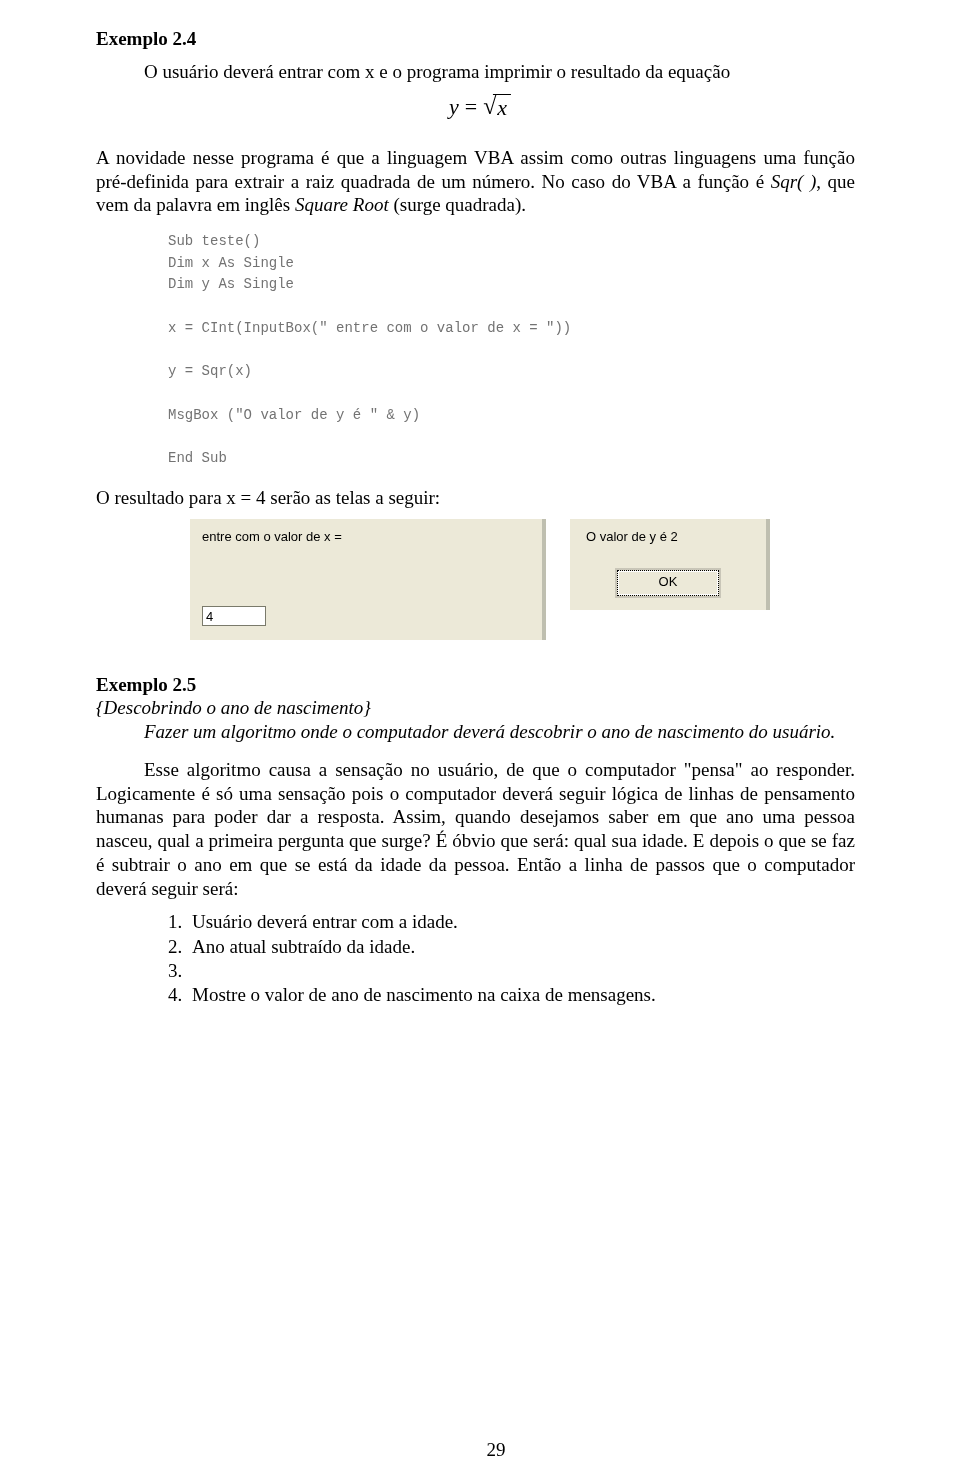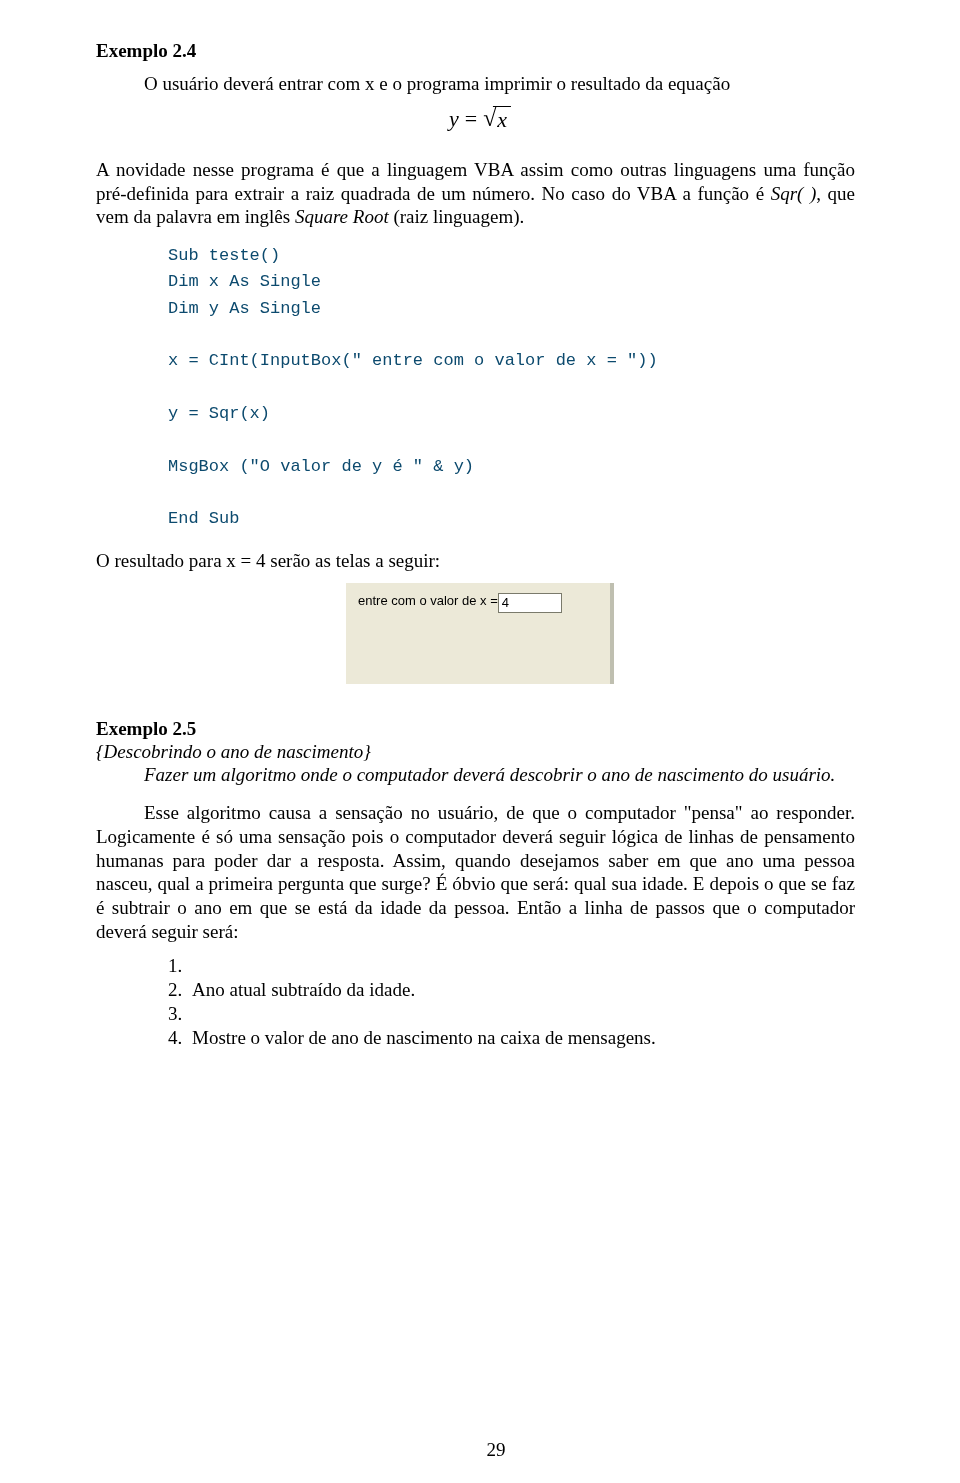--- a/index.html
+++ b/index.html
@@ -13,21 +13,21 @@
     width: 960px;
     min-height: 1483px;
     box-sizing: border-box;
     padding: 28px 96px 40px 96px;
     position: relative;
   }
   .bold { font-weight: normal; }
   .italic { font-style: italic; }
   .para { font-size: 19px; line-height: 1.25; margin: 0 9px 10px 0; }
   .just { text-align: justify; }
-  .heading { font-size: 19px; font-weight: bold; margin: 12px 0 10px 0; }
+  .heading { font-size: 19px; font-weight: bold; margin: 0 0 10px 0; }
   .indent { text-indent: 48px; }
   .eq-wrap { position: relative; height: 40px; margin: 2px 0 12px 0; }
   .eq {
     position: absolute;
     left: 50%;
     transform: translateX(-50%);
     font-family: "Times New Roman", serif;
     font-style: italic;
     font-size: 22px;
     display: flex;
@@ -37,44 +37,44 @@
   .sqrt { display: inline-flex; align-items: flex-start; }
   .radical { font-style: normal; font-size: 24px; line-height: 1; }
   .under-rad {
     border-top: 1.4px solid #000;
     padding: 0 4px;
     margin-left: -3px;
     font-style: italic;
   }
   .code-block {
     font-family: "Courier New", monospace;
-    font-size: 17px;
-    color: #0c4a6e;
+    font-size: 14px;
+    color: #737373;
     white-space: pre;
     margin: 14px 0 16px 72px;
     line-height: 1.55;
   }
   .shots-row {
     display: flex;
     justify-content: center;
     align-items: flex-start;
     gap: 24px;
     margin: 10px 0 34px 0;
   }
   .inputbox {
-    width: 268px;
+    width: 356px;
     background: #ece9d8;
     border-right: 4px solid #bfbfb0;
     box-sizing: border-box;
     font-family: Tahoma, Arial, sans-serif;
     font-size: 13px;
     color: #000;
     padding: 10px 12px 14px 12px;
     display: flex;
-    flex-direction: row;
+    flex-direction: column;
   }
   .inputbox .prompt { margin-bottom: 62px; }
   .inputbox input[type="text"] {
     width: 64px;
     height: 20px;
     font-family: Tahoma, Arial, sans-serif;
     font-size: 13px;
     padding: 1px 3px;
     border: 1px solid #7a7a6b;
     background: #fff;
@@ -141,21 +141,21 @@
       <span>y</span>
       <span style="font-style:normal;">=</span>
       <span class="sqrt">
         <span class="radical">√</span>
         <span class="under-rad">x</span>
       </span>
     </div>
   </div>
 
   <p class="para just">
-    <span>A novidade nesse programa é que a linguagem VBA assim como outras linguagens uma função pré-definida para extrair a raiz quadrada de um número. No caso do VBA a função é </span><span class="bold italic">Sqr( )</span><span>, que vem da palavra em inglês </span><span class="italic">Square Root</span><span> (raiz linguagem).</span>
+    <span>A novidade nesse programa é que a linguagem VBA assim como outras linguagens uma função pré-definida para extrair a raiz quadrada de um número. No caso do VBA a função é </span><span class="bold italic">Sqr( )</span><span>, que vem da palavra em inglês </span><span class="italic">Square Root</span><span> (surge quadrada).</span>
   </p>
 
   <div class="code-block">Sub teste()
 Dim x As Single
 Dim y As Single
 
 x = CInt(InputBox(" entre com o valor de x = "))
 
 y = Sqr(x)
 
@@ -163,31 +163,36 @@
 
 End Sub</div>
 
   <p class="para">O resultado para x = 4 serão as telas a seguir:</p>
 
   <div class="shots-row">
     <div class="inputbox">
       <div class="prompt">entre com o valor de x =</div>
       <input type="text" value="4" style="">
     </div>
+    <div class="msgbox">
+      <div class="msg-text">O valor de y é 2</div>
+      <div class="ok-btn">OK</div>
+    </div>
   </div>
 
   <p class="heading" style="margin-bottom:0;">Exemplo 2.5</p>
   <p class="para italic" style="margin:0;">{Descobrindo o ano de nascimento}</p>
   <p class="para italic indent just" style="margin-top:0;">Fazer um algoritmo onde o computador deverá descobrir o ano de nascimento do usuário.</p>
 
   <p class="para indent just" style="margin-top:14px;">Esse algoritmo causa a sensação no usuário, de que o computador "pensa" ao responder. Logicamente é só uma sensação pois o computador deverá seguir lógica de linhas de pensamento humanas para poder dar a resposta. Assim, quando desejamos saber em que ano uma pessoa nasceu, qual a primeira pergunta que surge? É óbvio que será: qual sua idade. E depois o que se faz é subtrair o ano em que se está da idade da pessoa. Então a linha de passos que o computador deverá seguir será:</p>
 
   <div class="list">
     <div class="li">
       <span class="num">1.</span>
+      <span>Usuário deverá entrar com a idade.</span>
     </div>
     <div class="li">
       <span class="num">2.</span>
       <span>Ano atual subtraído da idade.</span>
     </div>
     <div class="li">
       <span class="num">3.</span>
     </div>
     <div class="li">
       <span class="num">4.</span>

